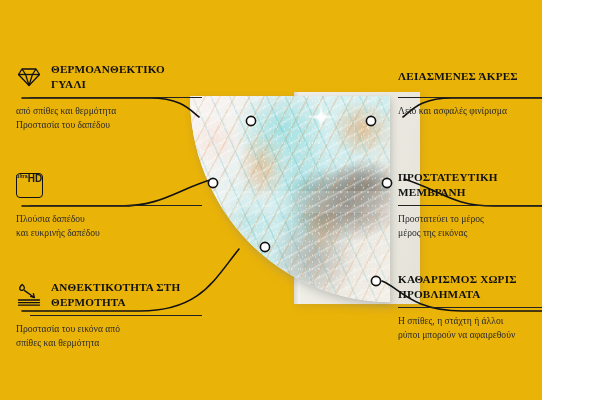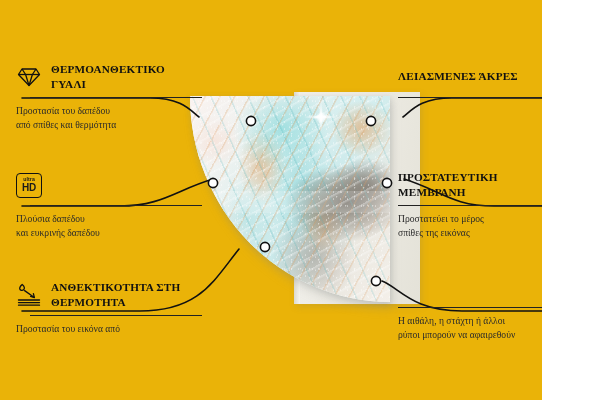--- a/index.html
+++ b/index.html
@@ -192,22 +192,21 @@
     align-items: center;
     justify-content: center;
   }
   .icon svg { display: block; }
   .hd-box {
     width: 25px;
     height: 23px;
     border: 1.6px solid #111;
     border-radius: 4px;
     display: flex;
-    flex-direction: column;
-    align-items: center;
+    flex-direction: row;
     justify-content: center;
     line-height: 1;
     font-family: "Liberation Sans", sans-serif;
   }
   .hd-u { font-size: 5.2px; font-weight: bold; letter-spacing: .1px; }
   .hd-h { font-size: 10px; font-weight: bold; letter-spacing: -.2px; margin-top: .5px; }
 </style>
 </head>
 <body>
 
@@ -257,22 +256,22 @@
             <path d="M1.5,8.5 H22.5"></path>
             <path d="M5,3 L8.6,8.5 L12,19.5"></path>
             <path d="M19,3 L15.4,8.5 L12,19.5"></path>
           </g>
         </svg>
       </span>
       <span class="f-title">ΘΕΡΜΟΑΝΘΕΚΤΙΚΟ ΓΥΑΛΙ</span>
     </div>
     <div class="f-rule"></div>
     <div class="f-desc">
+      <div>από σπίθες και θερμότητα</div>
       <div>Προστασία του δαπέδου</div>
-      <div>από σπίθες και θερμότητα</div>
     </div>
   </div>
 
   <div class="feature f-left" style="top:170px">
     <div class="f-head">
       <span class="icon">
         <span class="hd-box">
           <span class="hd-u">ultra</span>
           <span class="hd-h">HD</span>
         </span>
@@ -297,75 +296,81 @@
             <path d="M1.5,19.6 H22.5"></path>
             <path d="M1.5,22.2 H22.5"></path>
           </g>
         </svg>
       </span>
       <span class="f-title">ΑΝΘΕΚΤΙΚΟΤΗΤΑ ΣΤΗ ΘΕΡΜΟΤΗΤΑ</span>
     </div>
     <div class="f-rule"></div>
     <div class="f-desc">
       <div>Προστασία του εικόνα από</div>
+      <div>σπίθες και θερμότητα</div>
     </div>
   </div>
 
   <div class="feature f-right" style="top:62px">
     <div class="f-head">
       <span class="icon">
         <svg width="25" height="22" viewBox="0 0 25 22">
           <g stroke="#111" stroke-width="1.5" stroke-linecap="round">
             <path d="M2,20 L20,2"></path>
             <path d="M6.5,20 L22.5,4"></path>
             <path d="M11,20 L22.5,8.5"></path>
             <path d="M15.5,20 L22.5,13"></path>
             <path d="M20,20 L22.5,17.5"></path>
           </g>
           <path d="M2,20 H22.5 V2 Z" fill="none" stroke="#111" stroke-width="1.2" stroke-linejoin="round"></path>
         </svg>
       </span>
       <span class="f-title">ΛΕΙΑΣΜΕΝΕΣ ΆΚΡΕΣ</span>
     </div>
     <div class="f-rule"></div>
+    <div class="f-desc">
+      <div>Λείο και ασφαλές φινίρισμα</div>
+      <div></div>
+    </div>
   </div>
 
   <div class="feature f-right" style="top:170px">
     <div class="f-head">
       <span class="icon">
         <svg width="23" height="25" viewBox="0 0 23 25">
           <g fill="none" stroke="#111" stroke-width="1.5" stroke-linejoin="round" stroke-linecap="round">
             <path d="M11.5,1.3 L21,4.6 V12 C21,18 16.6,22.2 11.5,23.8 C6.4,22.2 2,18 2,12 V4.6 Z"></path>
             <path d="M7,11.8 L10.4,15.2 L16.2,9.2"></path>
           </g>
         </svg>
       </span>
       <span class="f-title">ΠΡΟΣΤΑΤΕΥΤΙΚΗ ΜΕΜΒΡΑΝΗ</span>
     </div>
     <div class="f-rule"></div>
     <div class="f-desc">
       <div>Προστατεύει το μέρος</div>
-      <div>σπίθες της εικόνας</div>
+      <div>μέρος της εικόνας</div>
     </div>
   </div>
 
   <div class="feature f-right" style="top:272px">
     <div class="f-head">
       <span class="icon">
         <svg width="26" height="24" viewBox="0 0 26 24">
           <g fill="none" stroke="#111" stroke-width="1.3" stroke-linecap="round" stroke-linejoin="round">
             <path d="M2,17.5 L8.5,7.5 L15,17.5 Z"></path>
             <path d="M1,19.8 H24"></path>
             <path d="M1,22.2 H24"></path>
             <path d="M13.5,1 L14.6,4 L17.6,5.1 L14.6,6.2 L13.5,9.2 L12.4,6.2 L9.4,5.1 L12.4,4 Z"></path>
             <path d="M20,6.4 L20.7,8.2 L22.5,8.9 L20.7,9.6 L20,11.4 L19.3,9.6 L17.5,8.9 L19.3,8.2 Z"></path>
           </g>
         </svg>
       </span>
-    </div>
-    <div class="f-rule"></div>
-    <div class="f-desc">
-      <div>Η αιθάλη, η στάχτη ή άλλοι</div>
+      <span class="f-title">ΚΑΘΑΡΙΣΜΟΣ ΧΩΡΙΣ ΠΡΟΒΛΗΜΑΤΑ</span>
+    </div>
+    <div class="f-rule"></div>
+    <div class="f-desc">
+      <div>Η σπίθες, η στάχτη ή άλλοι</div>
       <div>ρύποι μπορούν να αφαιρεθούν</div>
     </div>
   </div>
 
 </div>
 
 </body></html>

